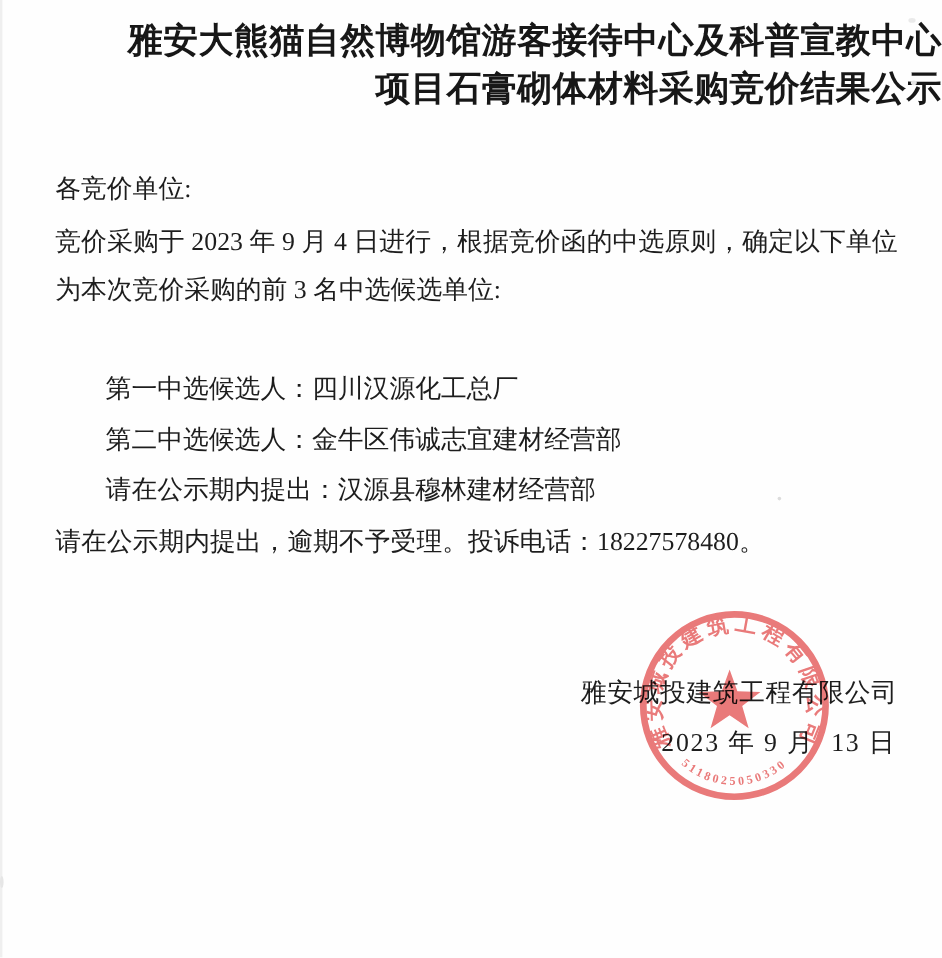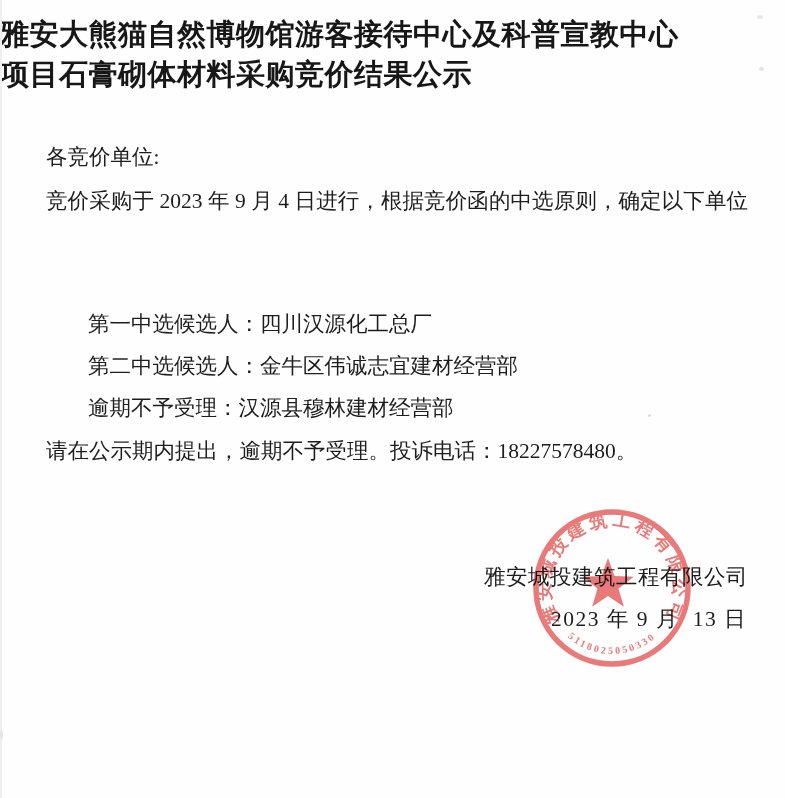--- a/index.html
+++ b/index.html
@@ -9,21 +9,21 @@
     background: #fefefe;
     font-family: "Liberation Serif", "DejaVu Serif", serif;
     color: #1d1d1d;
     overflow: hidden;
   }
   .page { position: absolute; inset: 0; }
 
   .title {
     position: absolute;
     top: 14px; left: 0; width: 785px;
-    text-align: left;
+    text-align: right;
     font-size: 29px;
     font-weight: bold;
     line-height: 40px;
     letter-spacing: 0.5px;
     color: #171717;
   }
 
   .salutation {
     position: absolute;
     top: 137px; left: 46px;
@@ -104,26 +104,27 @@
 
   <div class="title">
     <div>雅安大熊猫自然博物馆游客接待中心及科普宣教中心</div>
     <div>项目石膏砌体材料采购竞价结果公示</div>
   </div>
 
   <div class="salutation">各竞价单位:</div>
 
   <div class="para1">
     <div class="line just">竞价采购于 2023 年 9 月 4 日进行，根据竞价函的中选原则，确定以下单位</div>
+    <div class="line">为本次竞价采购的前 3 名中选候选单位:</div>
   </div>
 
   <div class="candidates">
     <div class="line">第一中选候选人：四川汉源化工总厂</div>
     <div class="line">第二中选候选人：金牛区伟诚志宜建材经营部</div>
-    <div class="line">逾期不予受理：汉源县穆林建材经营部</div>
+    <div class="line">请在公示期内提出：汉源县穆林建材经营部</div>
   </div>
 
   <div class="para2">
     <div class="line">请在公示期内提出，逾期不予受理。投诉电话：18227578480。</div>
   </div>
 
   <div class="company-sign">雅安城投建筑工程有限公司</div>
   <div class="date-sign">2023 年 9 月  13 日</div>
 
   <svg class="seal" viewBox="0 0 200 200" xmlns="http://www.w3.org/2000/svg">

